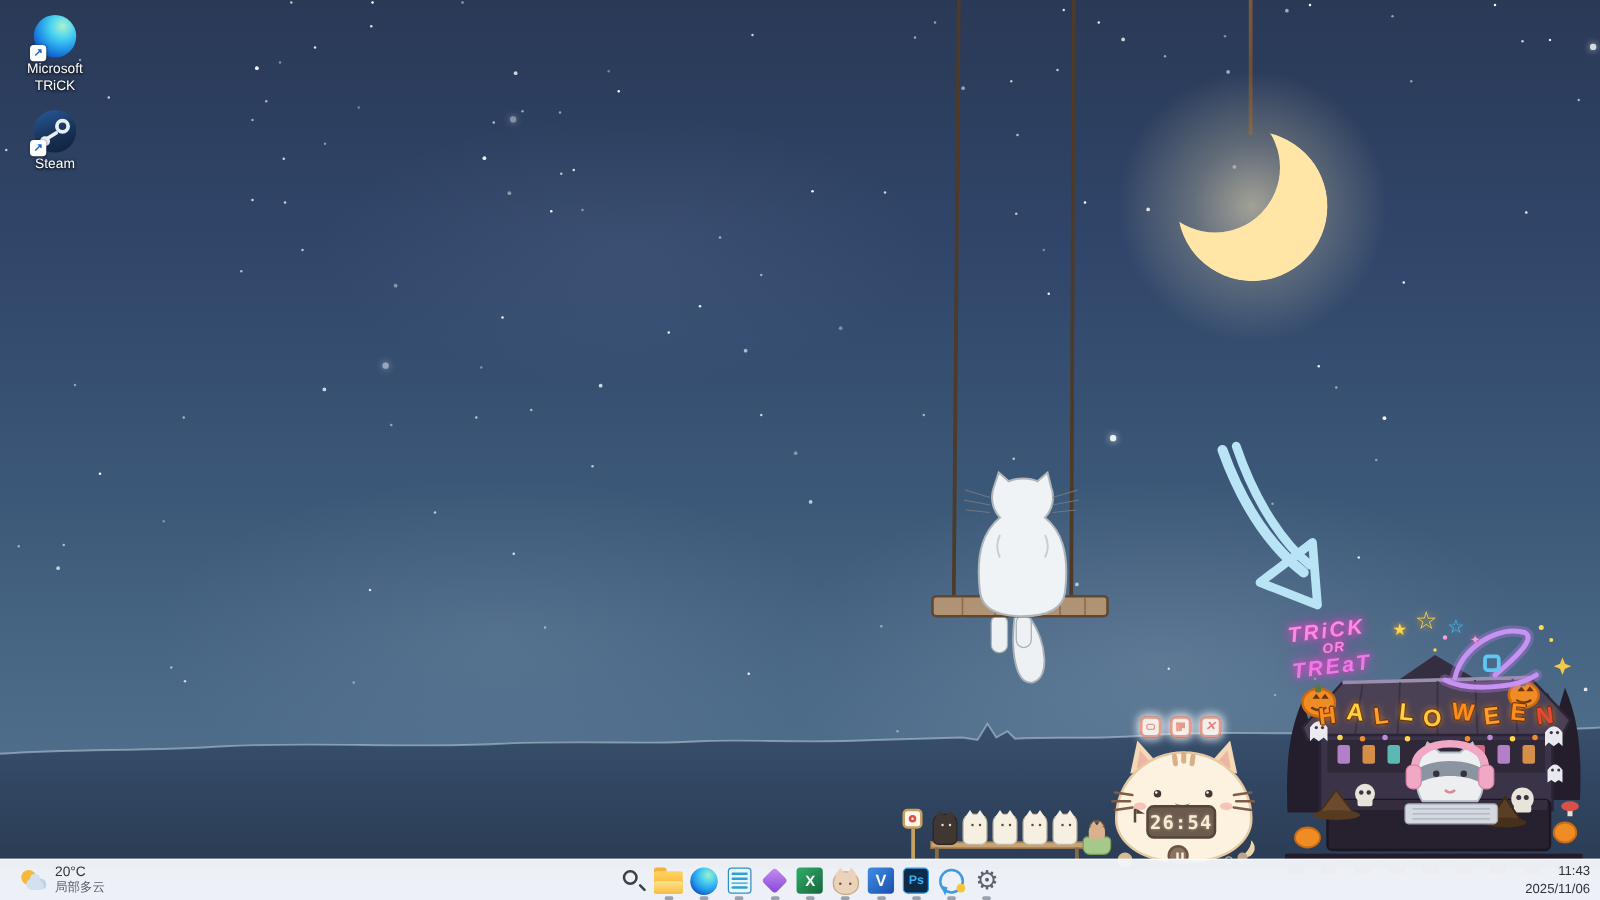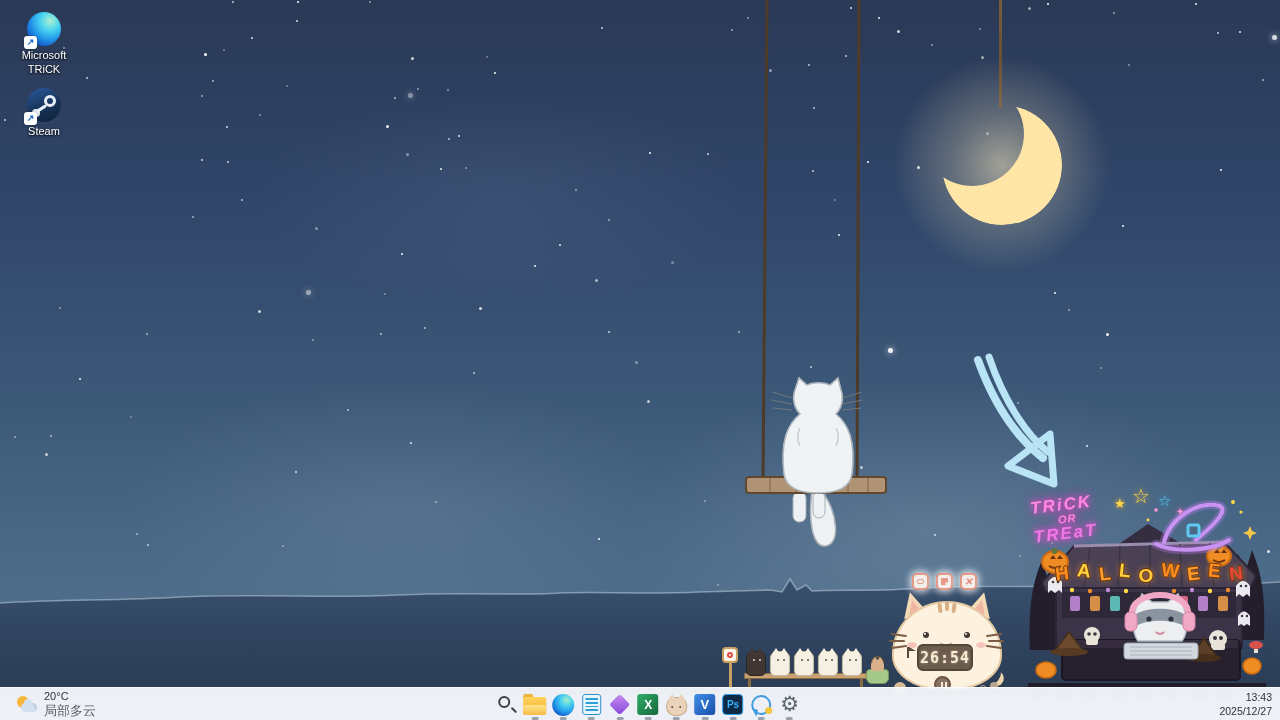--- a/index.html
+++ b/index.html
@@ -118,21 +118,21 @@
   .taskbar { position:absolute; left:0; top:687px; width:1280px; height:33px; background:rgba(242,245,250,.97);
     border-top:1px solid rgba(255,255,255,.7); }
   .tb-weather { position:absolute; left:10px; top:2px; height:29px; display:flex; align-items:center; gap:6px;
     padding:0 6px; border-radius:4px; cursor:pointer; }
   .w-icon { position:relative; width:22px; height:20px; }
   .w-icon .sun { position:absolute; left:1px; top:1px; width:12px; height:12px; background:#f5b83c; border-radius:50%; }
   .w-icon .cloud { position:absolute; left:5px; top:8px; width:16px; height:9px; background:#d3e0f0;
     border-radius:6px; box-shadow:-4px 2px 0 -2px #bfd2e8 inset; }
   .w-icon .cloud::before { content:""; position:absolute; left:3px; top:-4px; width:8px; height:8px; background:#d3e0f0; border-radius:50%; }
   .w-temp { font-size:11px; color:#30343a; line-height:1.2; }
-  .w-cond { font-size:13px; color:#5a6068; line-height:1.2; }
+  .w-cond { font-size:10px; color:#5a6068; line-height:1.2; }
   .tb-center { position:absolute; left:634px; top:0; height:33px; transform:translateX(-50%);
     display:flex; align-items:flex-start; }
   .tb-item { position:relative; width:28.3px; height:33px; display:flex; align-items:center; justify-content:center; cursor:pointer; }
   .tb-item .dash { position:absolute; bottom:1px; left:50%; transform:translateX(-50%); width:7px; height:3px;
     border-radius:2px; background:#9aa3ad; }
   .ic { position:relative; width:23px; height:23px; display:flex; align-items:center; justify-content:center; }
   .ic-start { display:grid; grid-template-columns:10px 10px; grid-template-rows:10px 10px; gap:2px; }
   .ic-start i { background:linear-gradient(180deg,#3f9af0,#2268d8); border-radius:1px; }
   .ic-search { position:relative; width:23px; height:23px; }
   .ic-search .lens { position:absolute; left:3px; top:3px; width:12px; height:12px; border:2.2px solid #3c4046; border-radius:50%; }
@@ -745,18 +745,18 @@
         <div class="tb-item">
        <span>
             <div class="ic">
               <span class="ic-gear">⚙</span>
             </div>
           </span>
        <span class="dash"></span>
      </div>
       </div>
     <div class="tb-clock">
-      <div>13:43</div>
-      <div>2025/12/27</div>
+      <div>11:43</div>
+      <div>2025/11/06</div>
     </div>
   </div>
 
 </div>
 
 </body></html>

